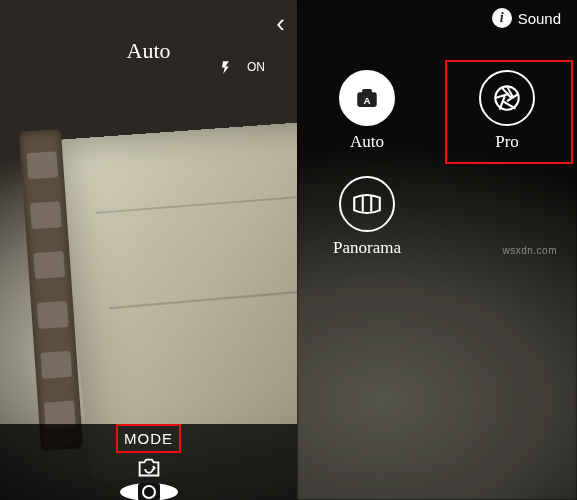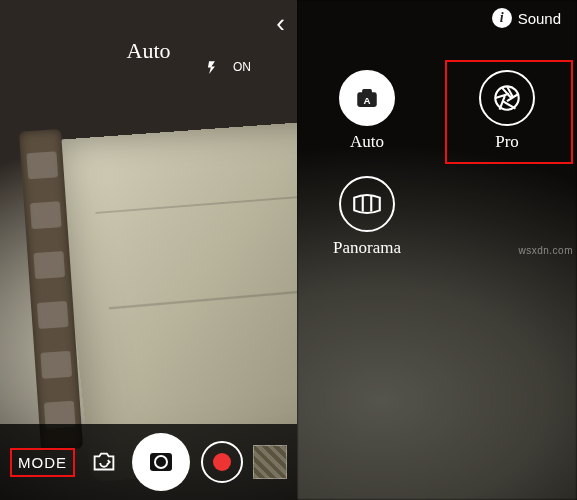--- a/index.html
+++ b/index.html
@@ -78,33 +78,34 @@
     position: absolute; right: 12px; top: 10px;
     font-size: 26px; line-height: 1;
     font-family: Arial, sans-serif;
     cursor: pointer;
   }
   .mode-label {
     font-size: 22px;
     margin-top: 28px;
   }
   .flash {
-    position: absolute; right: 46px; top: 58px;
+    position: absolute; right: 32px; top: 58px;
     display: flex; align-items: center; gap: 14px;
     font-family: Arial, sans-serif;
     font-size: 12px;
   }
   .flash svg { width: 14px; height: 18px; }
 
   .bottom-bar {
     position: absolute; left: 0; right: 0; bottom: 0;
     height: 76px;
     background: rgba(0,0,0,.78);
     display: flex; align-items: center; justify-content: space-between;
     padding: 0 10px;
+    flex-direction: column;
   }
   .mode-btn {
     font-family: Arial, sans-serif;
     font-size: 15px;
     letter-spacing: 1px;
     padding: 4px 6px;
     border: 2px solid #e11;
     color: #fff;
     cursor: pointer;
   }
@@ -203,21 +204,21 @@
     position: absolute;
     border: 2px solid #e11;
     pointer-events: none;
   }
   .highlight.pro {
     left: 50%; top: 60px;
     width: 128px; height: 104px;
     transform: translateX(8px);
   }
   .watermark {
-    position: absolute; right: 4px; top: 50%;
+    position: absolute; right: 20px; top: 50%;
     transform: translateY(-50%) rotate(0deg);
     writing-mode: horizontal-tb;
     font-family: Arial, sans-serif;
     font-size: 10px; color: rgba(255,255,255,.45);
     letter-spacing: .5px;
   }
 
   
   svg { display: block; }
 </style>

